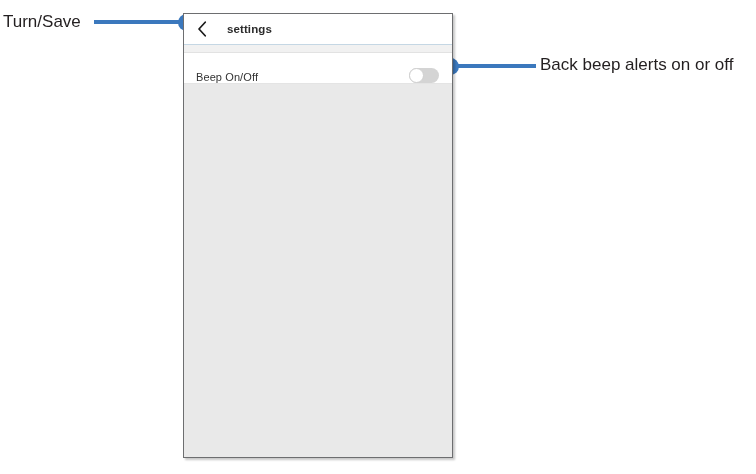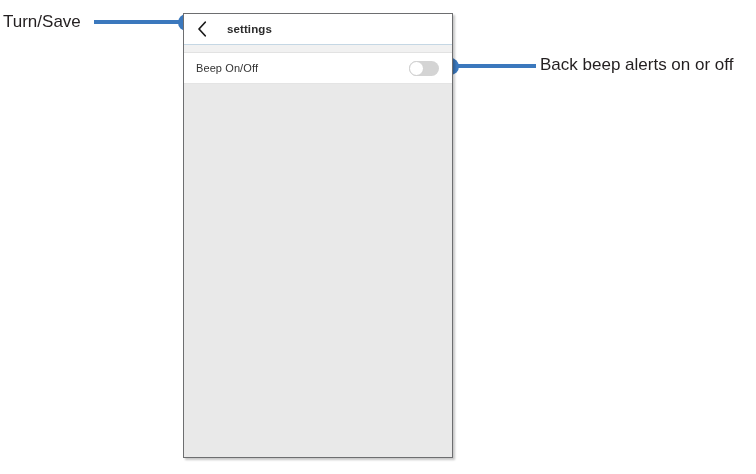--- a/index.html
+++ b/index.html
@@ -118,21 +118,21 @@
   }
 
   
   #settings-list {
     background: #ffffff;
   }
   .list-row {
     height: 31px;
     background: #ffffff;
     display: flex;
-    align-items: center;
+    align-items: flex-end;
     justify-content: space-between;
     padding: 0 13px 0 12px;
     box-sizing: border-box;
     border-bottom: 1px solid #e4e4e4;
   }
   .list-row-label {
     font-size: 11px;
     color: #333333;
     letter-spacing: 0.1px;
   }

